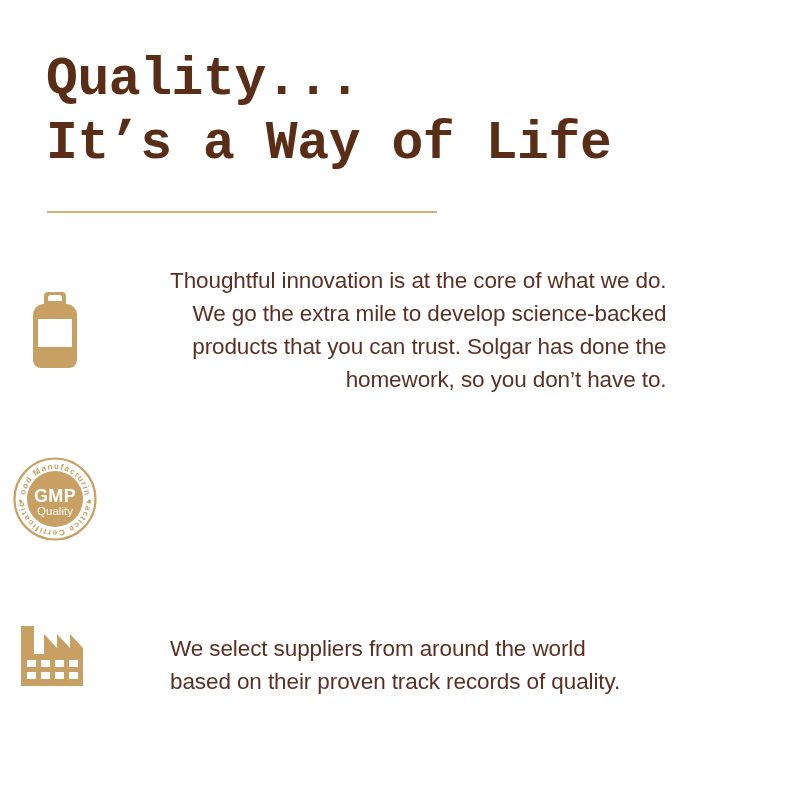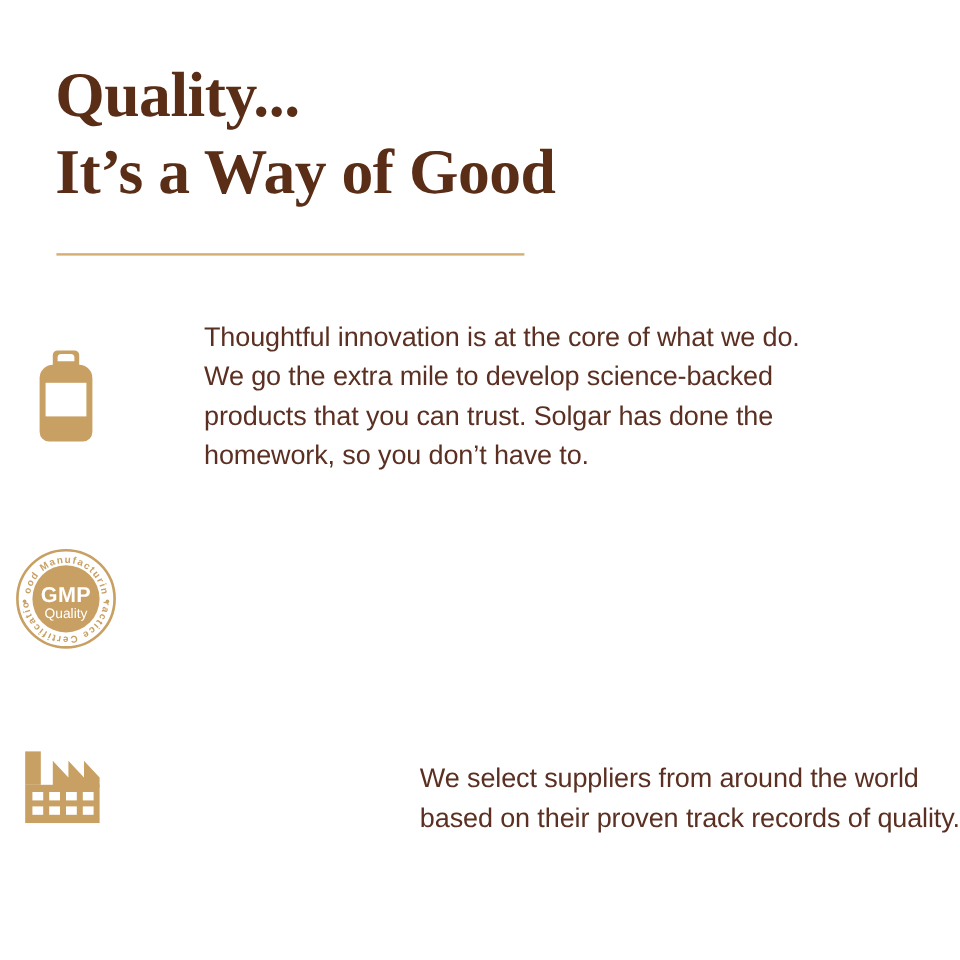--- a/index.html
+++ b/index.html
@@ -21,21 +21,21 @@
   }
 
   
   .heading {
     position: absolute;
     left: 46px;
     top: 48px;
     width: 700px;
   }
   .heading .line {
-    font-family: Liberation Serif, serif;
+    font-family: Liberation Mono, monospace;
     font-weight: 700;
     font-size: 53px;
     line-height: 64px;
     letter-spacing: -0.4px;
     color: #5a2d17;
     white-space: nowrap;
   }
 
   
   .divider {
@@ -73,27 +73,27 @@
     line-height: 33px;
     color: #5b3022;
     letter-spacing: -0.1px;
     padding-left: 60px;
     white-space: pre-line;
   }
 
   
   .feature-1 { height: 175px; }
   .feature-1 .feature-icon { padding-top: 34px; }
-  .feature-1 .feature-text { padding-top: 6px; }
+  .feature-1 .feature-text { padding-top: 6px; text-align: right; }
 
   .feature-2 { height: 175px; }
   .feature-2 .feature-icon { padding-top: 24px; }
   .feature-2 .feature-text { padding-top: 0px; }
 
-  .feature-3 { height: 120px; justify-content: space-between; }
+  .feature-3 { height: 120px; }
   .feature-3 .feature-icon { padding-top: 18px; }
   .feature-3 .feature-text { padding-top: 24px; }
 
   
   .bottle {
     position: relative;
     width: 44px;
     height: 76px;
   }
   .bottle .cap {
@@ -148,21 +148,21 @@
   }
   .factory svg { display: block; }
 </style>
 </head>
 <body>
 
 <div id="page">
 
   <div class="heading">
     <div class="line">Quality...</div>
-    <div class="line">It’s a Way of Good</div>
+    <div class="line">It’s a Way of Life</div>
   </div>
 
   <div class="divider"></div>
 
   <div class="features">
 
     <div class="feature feature-1">
       <div class="feature-icon">
         <div class="bottle">
           <div class="cap"></div>

